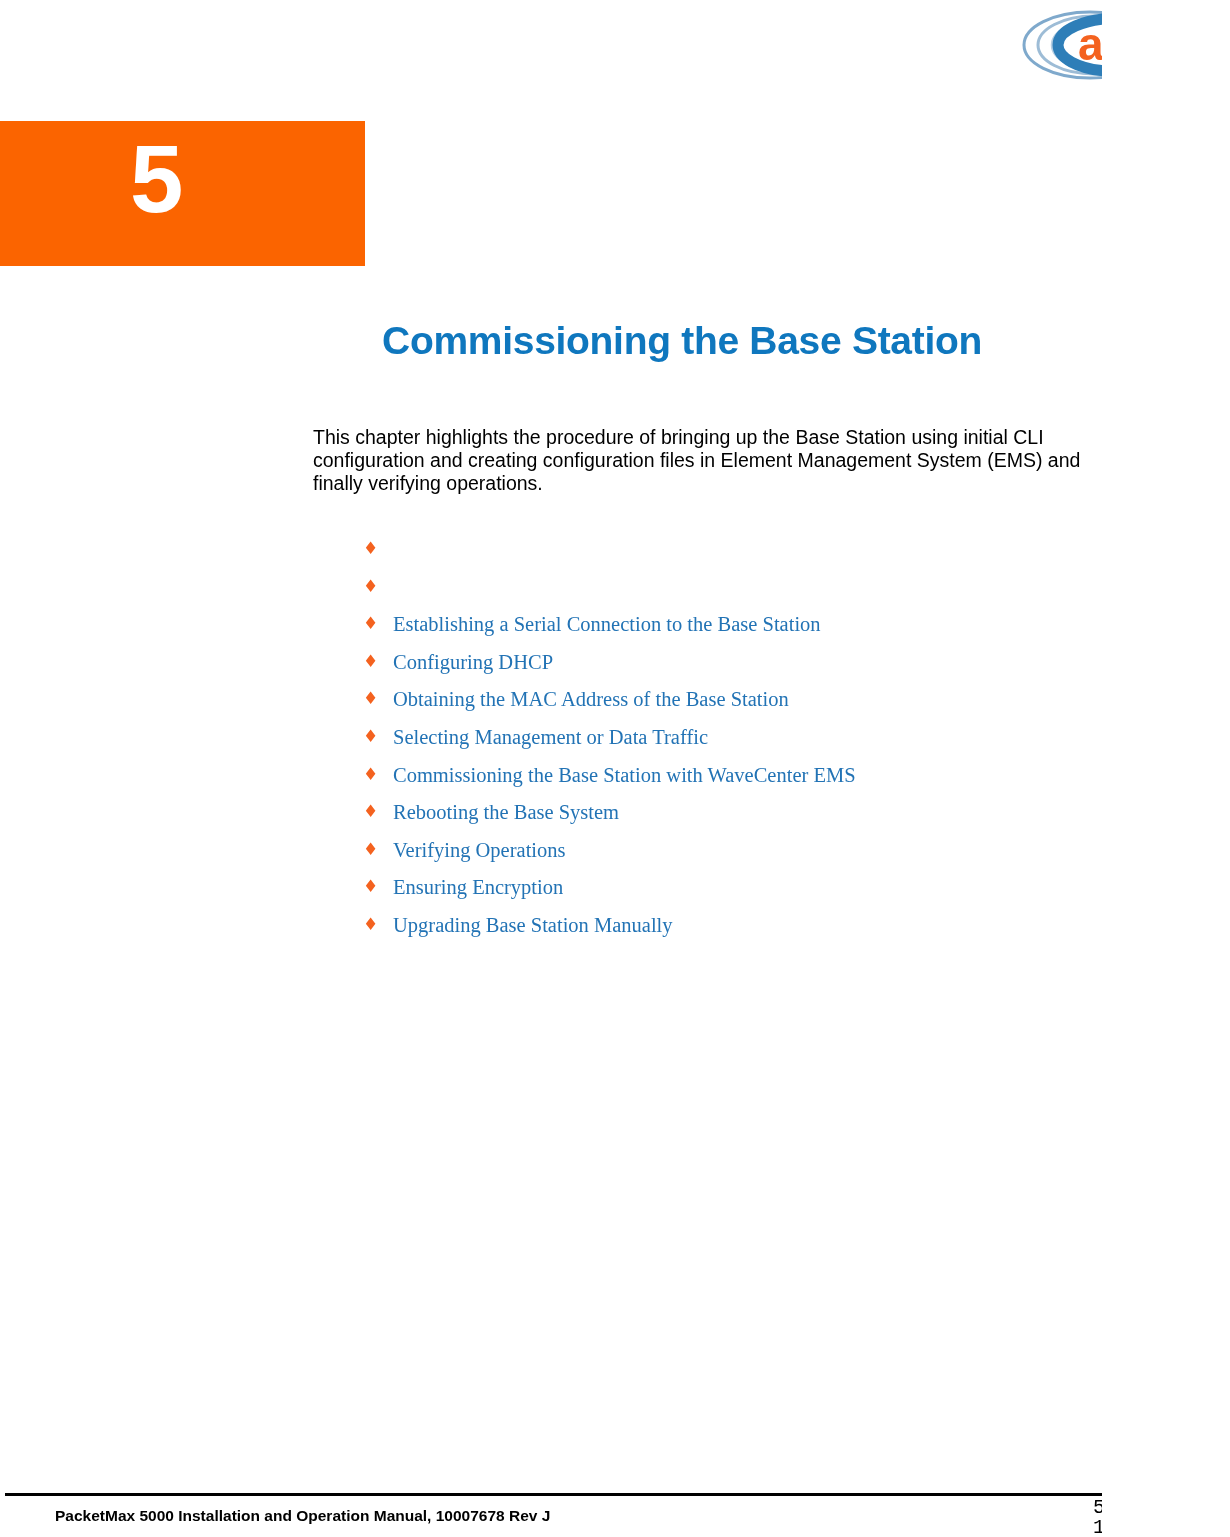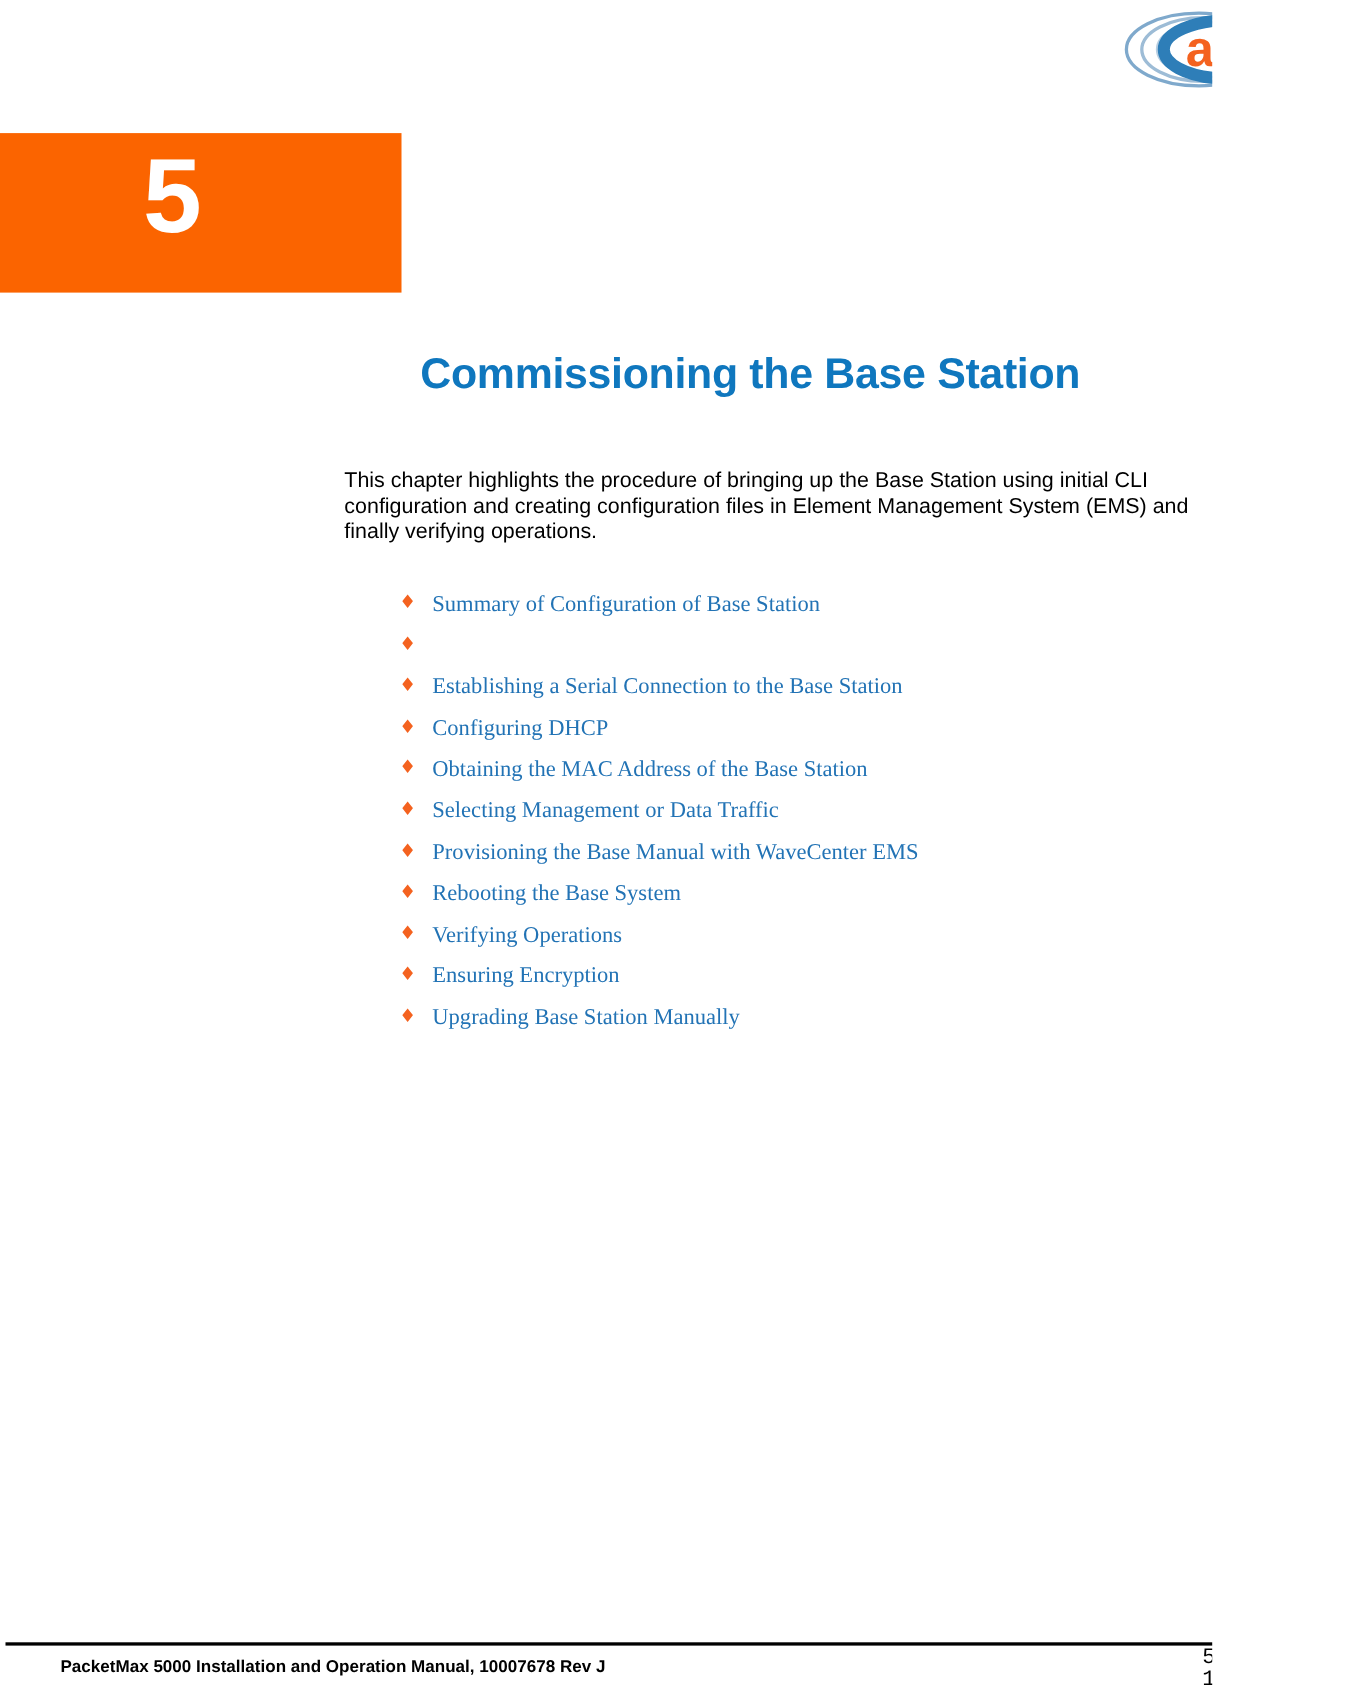--- a/index.html
+++ b/index.html
@@ -176,27 +176,27 @@
   <div class="chapter-block">
     <div class="chapter-number">5</div>
   </div>
 
   <h1 class="chapter-title">Commissioning the Base Station</h1>
 
   <p class="intro-paragraph">This chapter highlights the procedure of bringing up the Base Station using initial CLI configuration and creating configuration files in Element Management System (EMS) and finally verifying operations.</p>
 
 
   <ul class="topic-list" id="topic-list">
-      <li class="topic-item"><span class="topic-bullet">♦</span><span>Summary of Configuration of Base Station</span></li>
+      <li class="topic-item"><span class="topic-bullet">♦</span></li>
       <li class="topic-item"><span class="topic-bullet">♦</span></li>
       <li class="topic-item"><span class="topic-bullet">♦</span><span>Establishing a Serial Connection to the Base Station</span></li>
       <li class="topic-item"><span class="topic-bullet">♦</span><span>Configuring DHCP</span></li>
       <li class="topic-item"><span class="topic-bullet">♦</span><span>Obtaining the MAC Address of the Base Station</span></li>
       <li class="topic-item"><span class="topic-bullet">♦</span><span>Selecting Management or Data Traffic</span></li>
-      <li class="topic-item"><span class="topic-bullet">♦</span><span>Provisioning the Base Manual with WaveCenter EMS</span></li>
+      <li class="topic-item"><span class="topic-bullet">♦</span><span>Commissioning the Base Station with WaveCenter EMS</span></li>
       <li class="topic-item"><span class="topic-bullet">♦</span><span>Rebooting the Base System</span></li>
       <li class="topic-item"><span class="topic-bullet">♦</span><span>Verifying Operations</span></li>
       <li class="topic-item"><span class="topic-bullet">♦</span><span>Ensuring Encryption</span></li>
       <li class="topic-item"><span class="topic-bullet">♦</span><span>Upgrading Base Station Manually</span></li>
     </ul>
 
   <div class="footer-rule"></div>
 
   <div class="footer-text">PacketMax 5000 Installation and Operation Manual,   10007678 Rev J</div>
 

